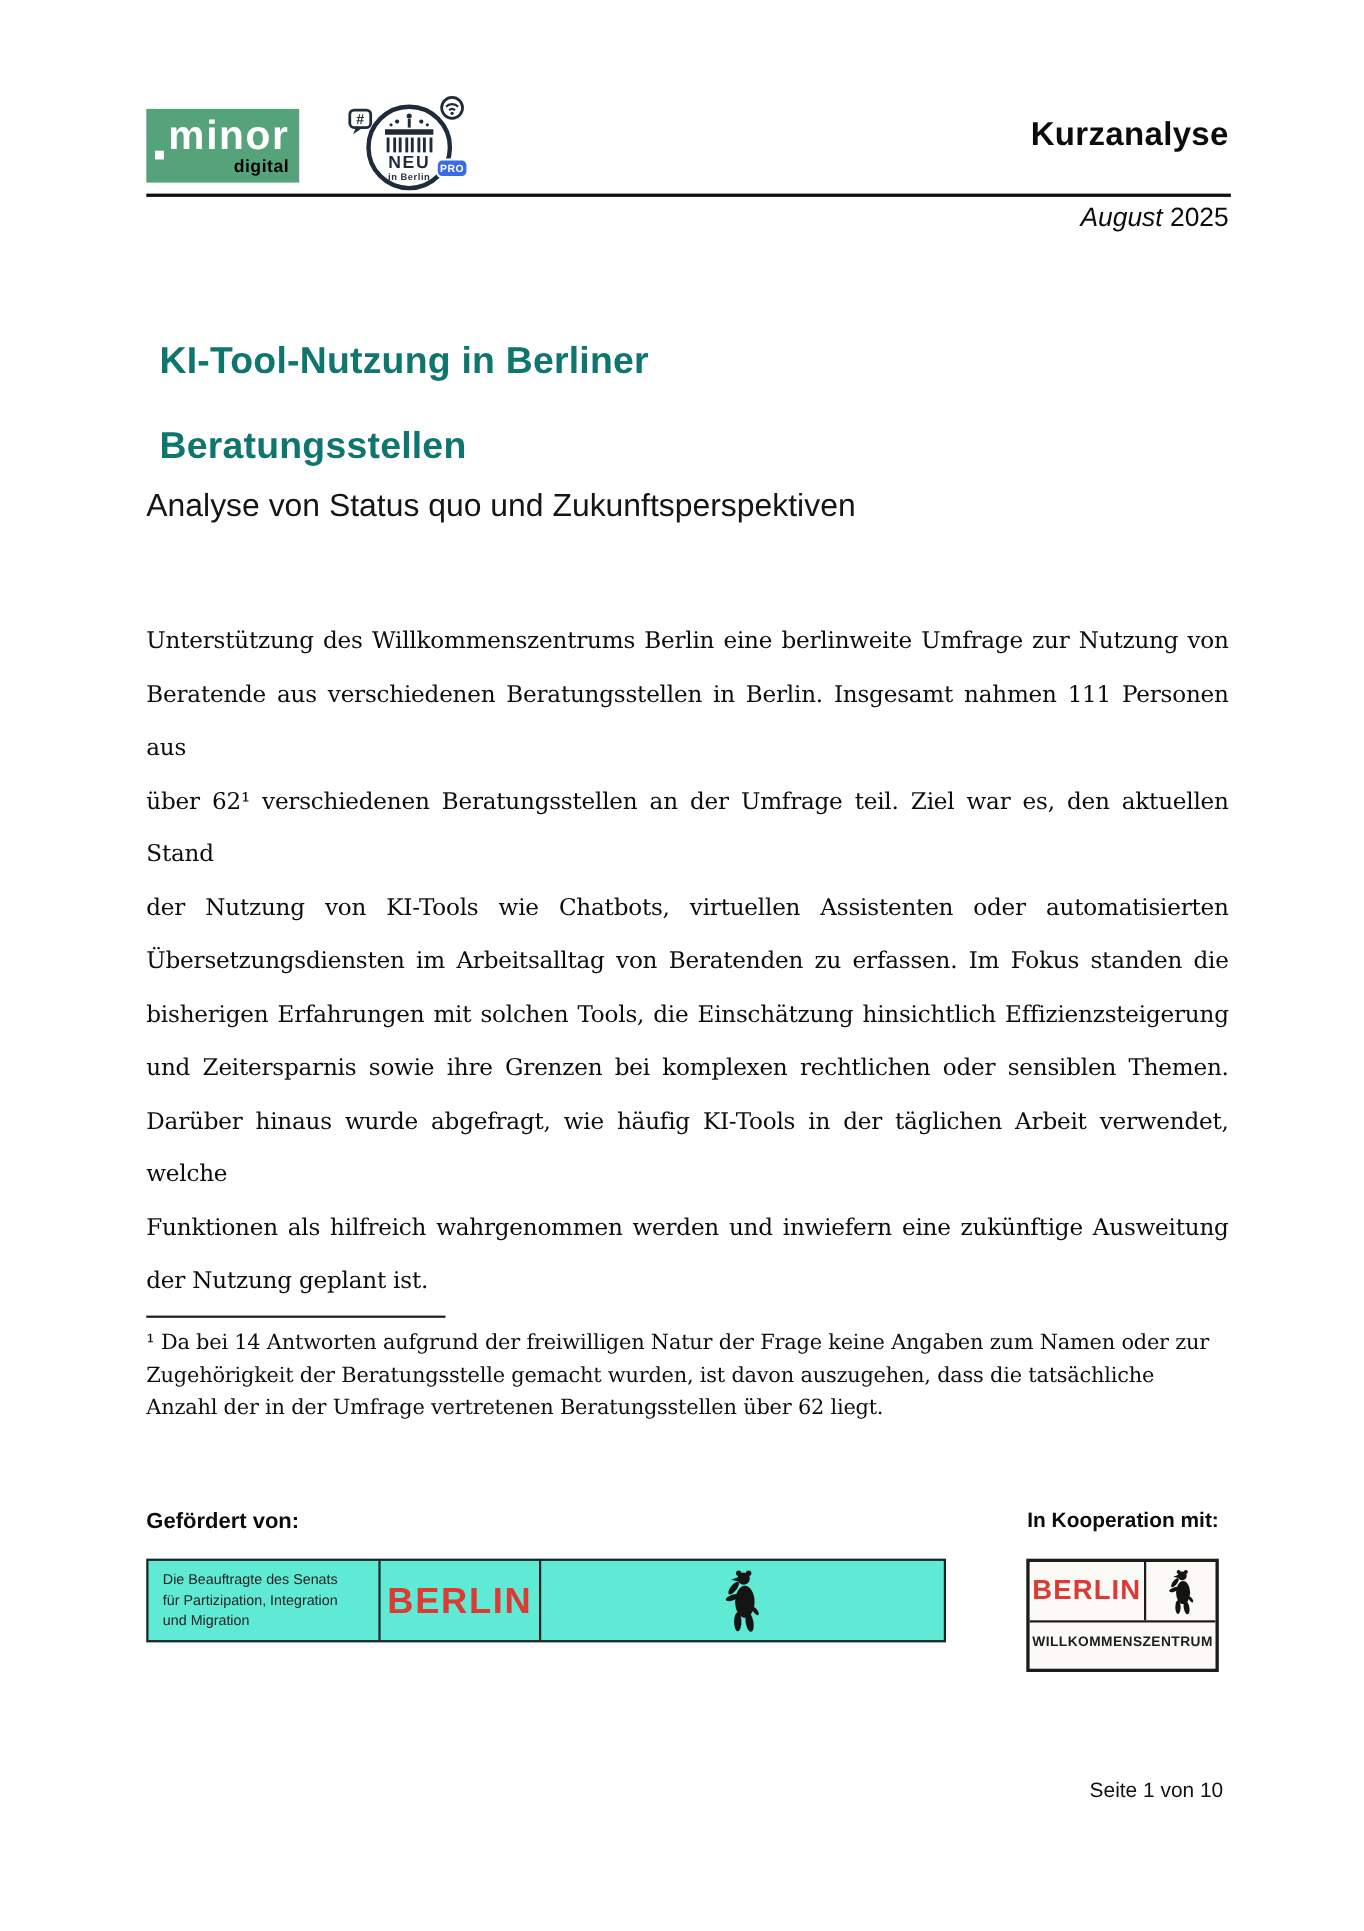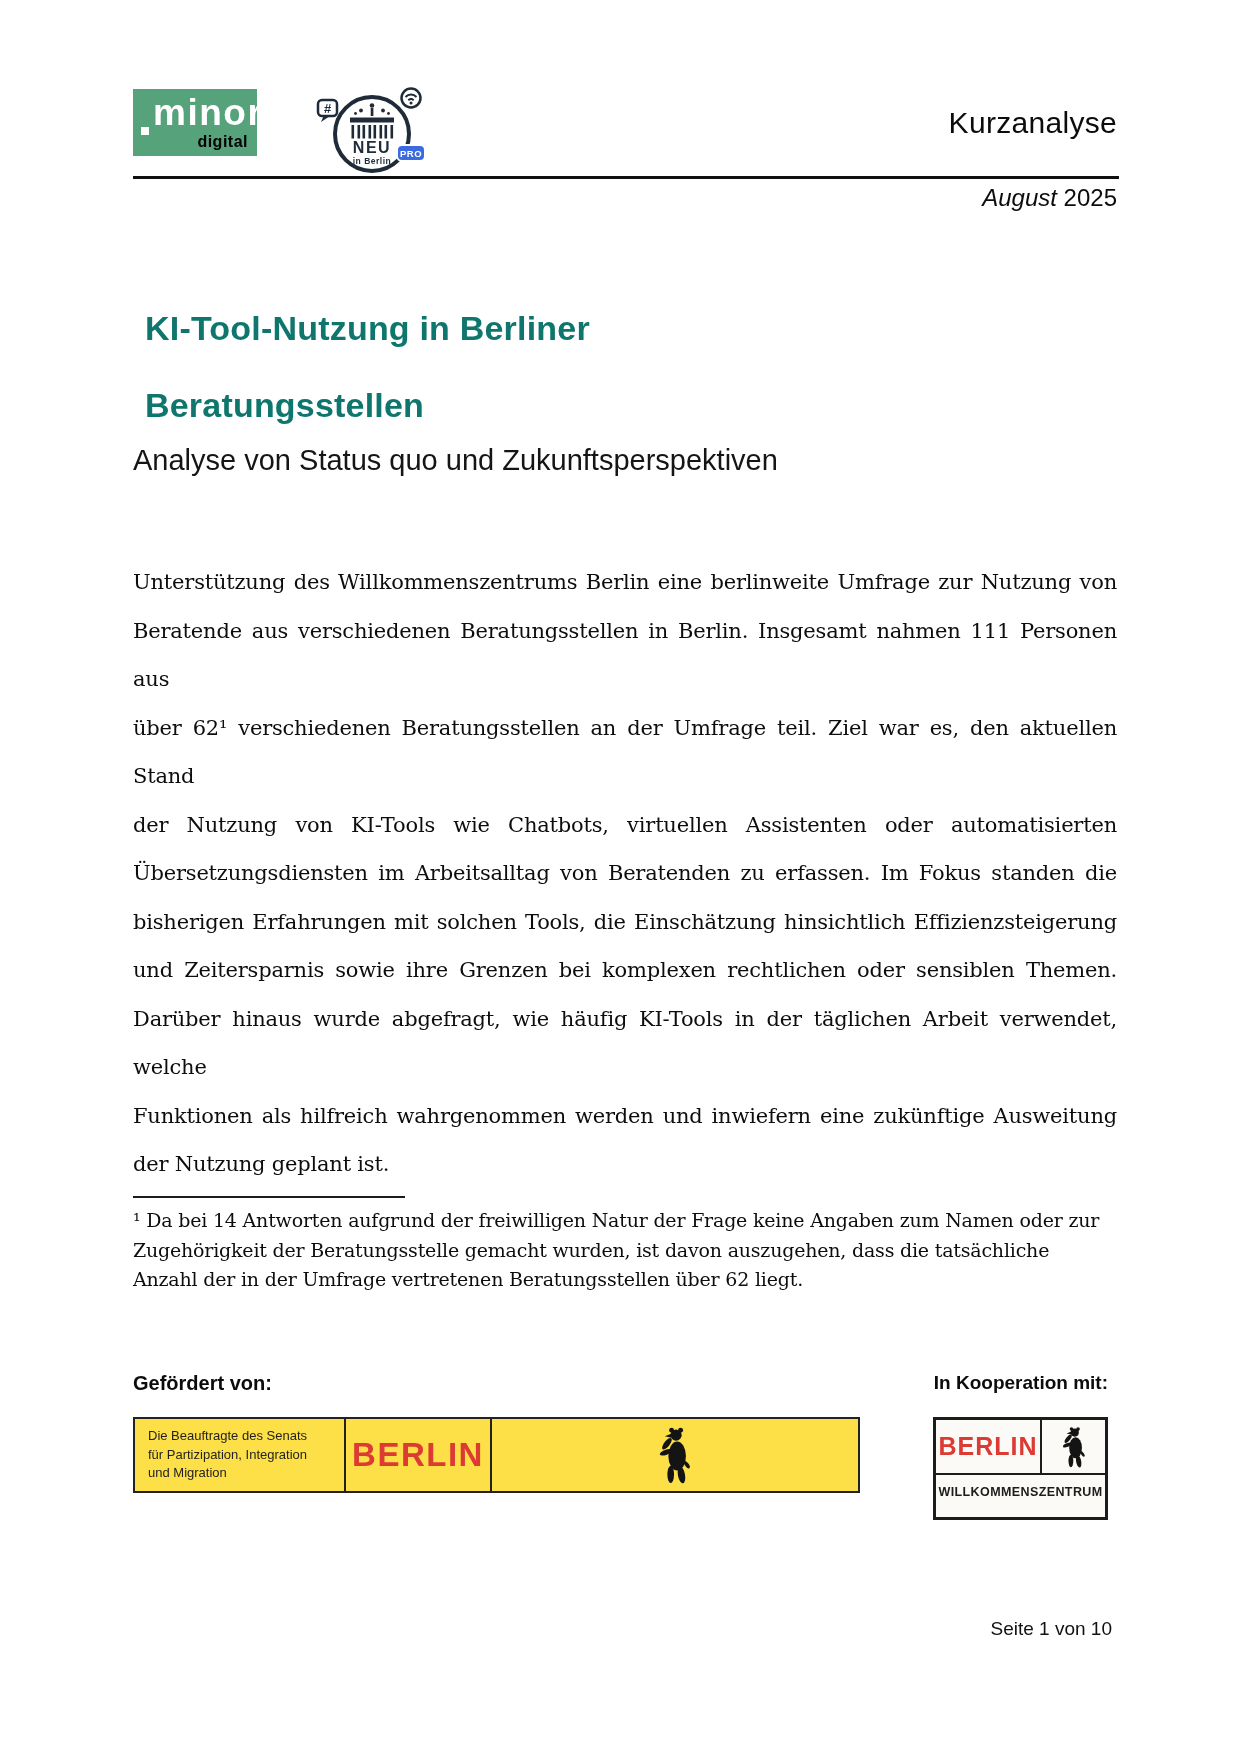--- a/index.html
+++ b/index.html
@@ -6,36 +6,36 @@
   * { margin:0; padding:0; box-sizing:border-box; }
   html,body { background:#ffffff; }
   body { font-family:"Liberation Sans", sans-serif; color:#111; }
   .page {
     position:relative; width:1240px; height:1755px; margin:0 auto;
     background:#ffffff; overflow:hidden;
   }
 
   
   .minor-logo {
-    position:absolute; left:133px; top:89px; width:124px; height:67px;
+    position:absolute; left:133px; top:99px; width:139px; height:67px;
     background:#56A27B;
   }
   .minor-dot { position:absolute; left:8px; top:38px; width:8px; height:8px; background:#fff; }
   .minor-text {
     position:absolute; left:20px; top:3px; color:#fff; font-weight:bold;
     font-size:37px; letter-spacing:1.5px;
   }
   .minor-sub {
     position:absolute; right:9px; bottom:5px; color:#000000; font-weight:bold;
     font-size:16px; letter-spacing:0.5px;
   }
   .nib-logo { position:absolute; left:302px; top:82px; width:136px; height:102px; }
 
   .doc-type {
-    position:absolute; right:123px; top:106px; font-size:30px; font-weight:400;
+    position:absolute; right:123px; top:106px; font-size:30px; font-weight:700;
     letter-spacing:0.3px; color:#0c0c0c;text-align:center;
   }
   .header-rule {
     position:absolute; left:133px; top:176px; width:986px; height:3px; background:#101010;
   }
   .date-line {
     position:absolute; right:123px; top:184px; font-size:24px; color:#0c0c0c;
   }
   .date-line .month { font-style:italic; }
 
@@ -72,21 +72,21 @@
 
   
   .funding-label {
     position:absolute; left:133px; top:1372px; font-size:20px; font-weight:bold; color:#0c0c0c;
   }
   .koop-label {
     position:absolute; right:132px; top:1372px; font-size:19px; font-weight:bold; color:#0c0c0c;
   }
   .funding-box {
     position:absolute; left:133px; top:1417px; width:727px; height:76px;
-    border:2px solid #222; background:#fde047; display:flex; align-items:stretch;
+    border:2px solid #222; background:#5eead4; display:flex; align-items:stretch;
   }
   .funding-cell {
     display:flex; align-items:center; border-right:2px solid #222;
     font-size:13px; line-height:18.5px; color:#232323; white-space:pre-line;
     padding-left:13px;
   }
   .funding-cell.c1 { width:211px; }
   .funding-cell.c2 { width:292px; }
   .funding-cell.c3 {
     width:146px; justify-content:center; padding-left:0;

